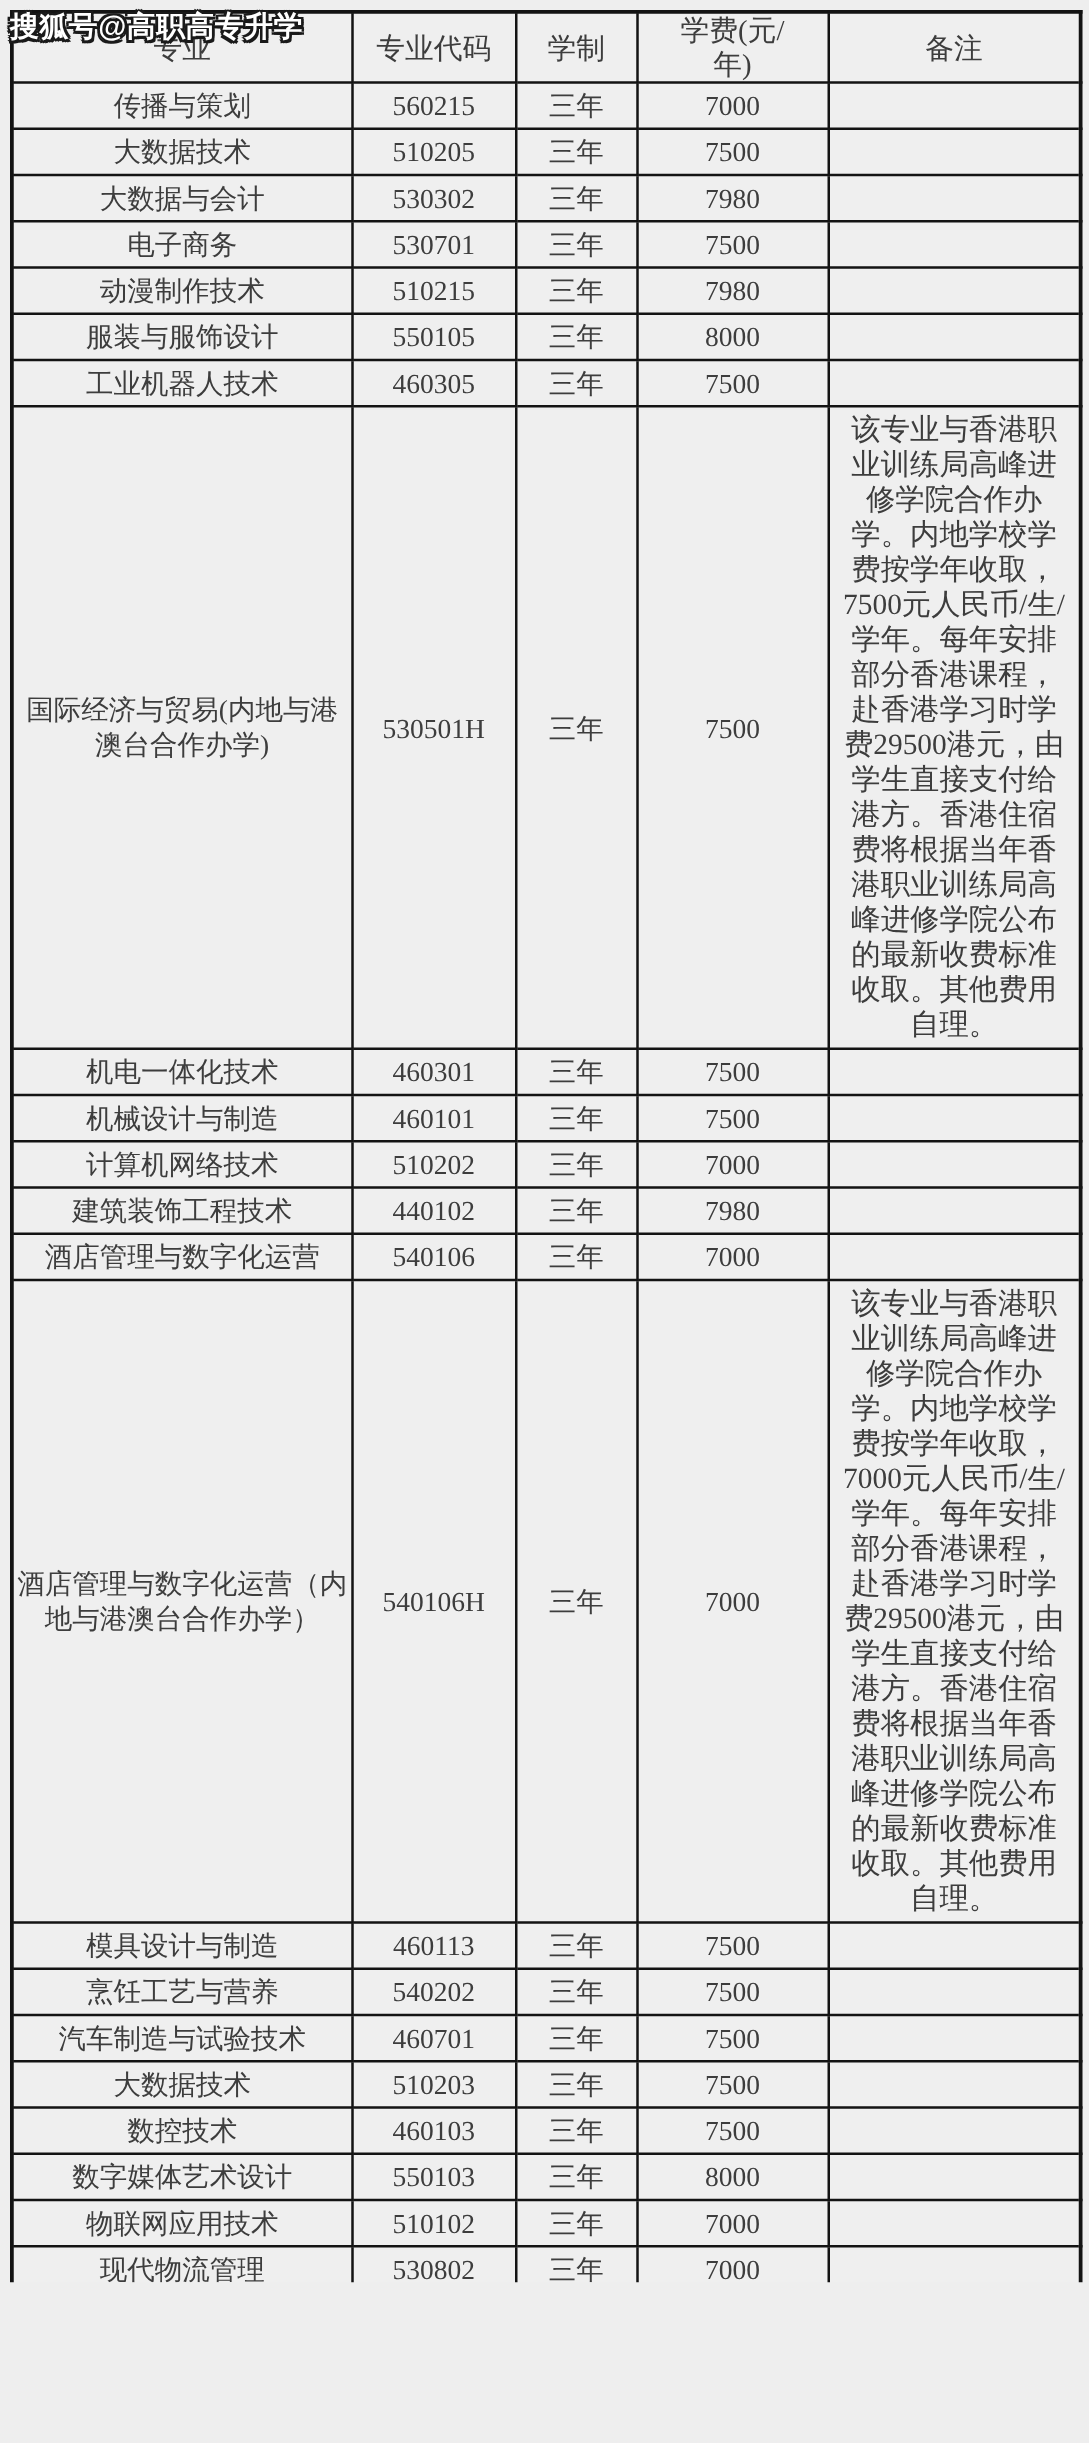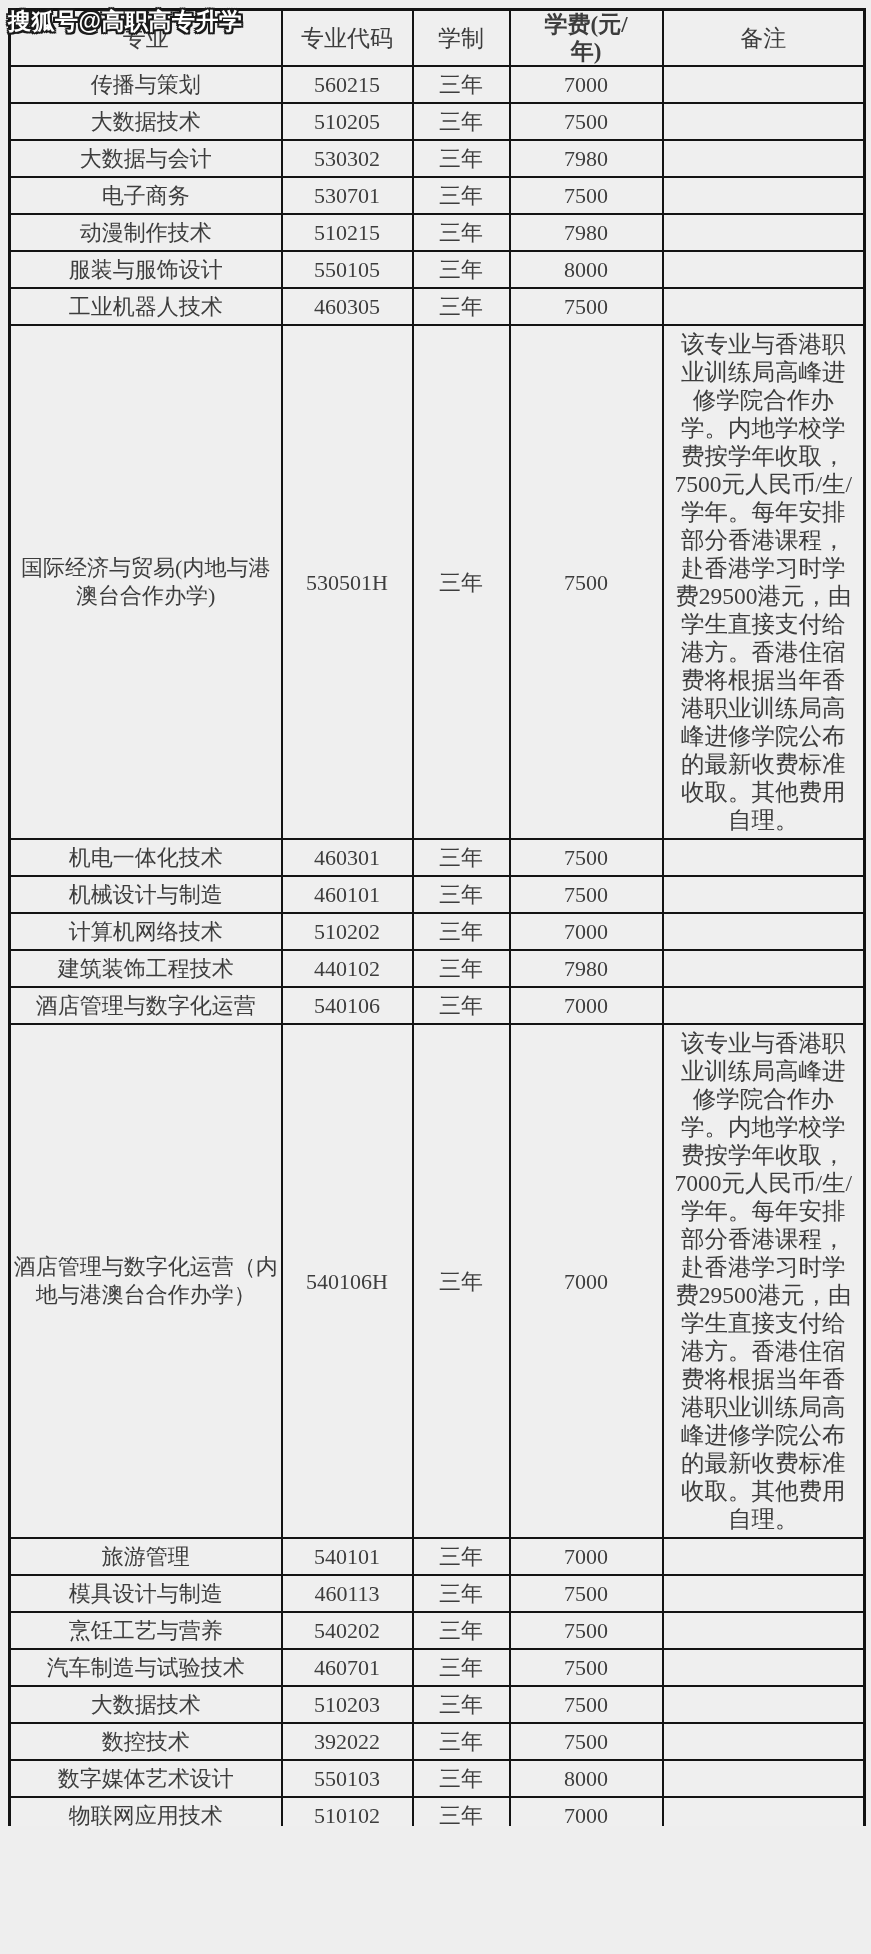--- a/index.html
+++ b/index.html
@@ -57,21 +57,20 @@
   }
   .remark-cell span {
     display: inline-block;
     font-size: 23.5px;
     line-height: 28px;
     text-align: center;
   }
   .wrap-narrow {
     display: inline-block;
     max-width: 100px;
-    font-weight: bold;
   }
   .watermark {
     position: absolute;
     top: 6px;
     left: 8px;
     z-index: 5;
     font-family: "Liberation Sans", "DejaVu Sans", sans-serif;
     font-weight: bold;
     font-size: 23px;
     letter-spacing: 0.5px;
@@ -201,27 +200,20 @@
           <td class="remark-cell"><span></span></td>
         </tr>
         <tr class="coop-row">
           <td class="major-cell"><span>酒店管理与数字化运营（内地与港澳台合作办学）</span></td>
           <td class="code-cell"><span>540106H</span></td>
           <td class="duration-cell"><span>三年</span></td>
           <td class="fee-cell"><span>7000</span></td>
           <td class="remark-cell"><span>该专业与香港职业训练局高峰进修学院合作办学。内地学校学费按学年收取，7000元人民币/生/学年。每年安排部分香港课程，赴香港学习时学费29500港元，由学生直接支付给港方。香港住宿费将根据当年香港职业训练局高峰进修学院公布的最新收费标准收取。其他费用自理。</span></td>
         </tr>
         <tr>
-          <td class="major-cell"><span>旅游管理</span></td>
-          <td class="code-cell"><span>540101</span></td>
-          <td class="duration-cell"><span>三年</span></td>
-          <td class="fee-cell"><span>7000</span></td>
-          <td class="remark-cell"><span></span></td>
-        </tr>
-        <tr>
           <td class="major-cell"><span>模具设计与制造</span></td>
           <td class="code-cell"><span>460113</span></td>
           <td class="duration-cell"><span>三年</span></td>
           <td class="fee-cell"><span>7500</span></td>
           <td class="remark-cell"><span></span></td>
         </tr>
         <tr>
           <td class="major-cell"><span>烹饪工艺与营养</span></td>
           <td class="code-cell"><span>540202</span></td>
           <td class="duration-cell"><span>三年</span></td>
@@ -237,21 +229,21 @@
         </tr>
         <tr>
           <td class="major-cell"><span>大数据技术</span></td>
           <td class="code-cell"><span>510203</span></td>
           <td class="duration-cell"><span>三年</span></td>
           <td class="fee-cell"><span>7500</span></td>
           <td class="remark-cell"><span></span></td>
         </tr>
         <tr>
           <td class="major-cell"><span>数控技术</span></td>
-          <td class="code-cell"><span>392022</span></td>
+          <td class="code-cell"><span>460103</span></td>
           <td class="duration-cell"><span>三年</span></td>
           <td class="fee-cell"><span>7500</span></td>
           <td class="remark-cell"><span></span></td>
         </tr>
         <tr>
           <td class="major-cell"><span>数字媒体艺术设计</span></td>
           <td class="code-cell"><span>550103</span></td>
           <td class="duration-cell"><span>三年</span></td>
           <td class="fee-cell"><span>8000</span></td>
           <td class="remark-cell"><span></span></td>

